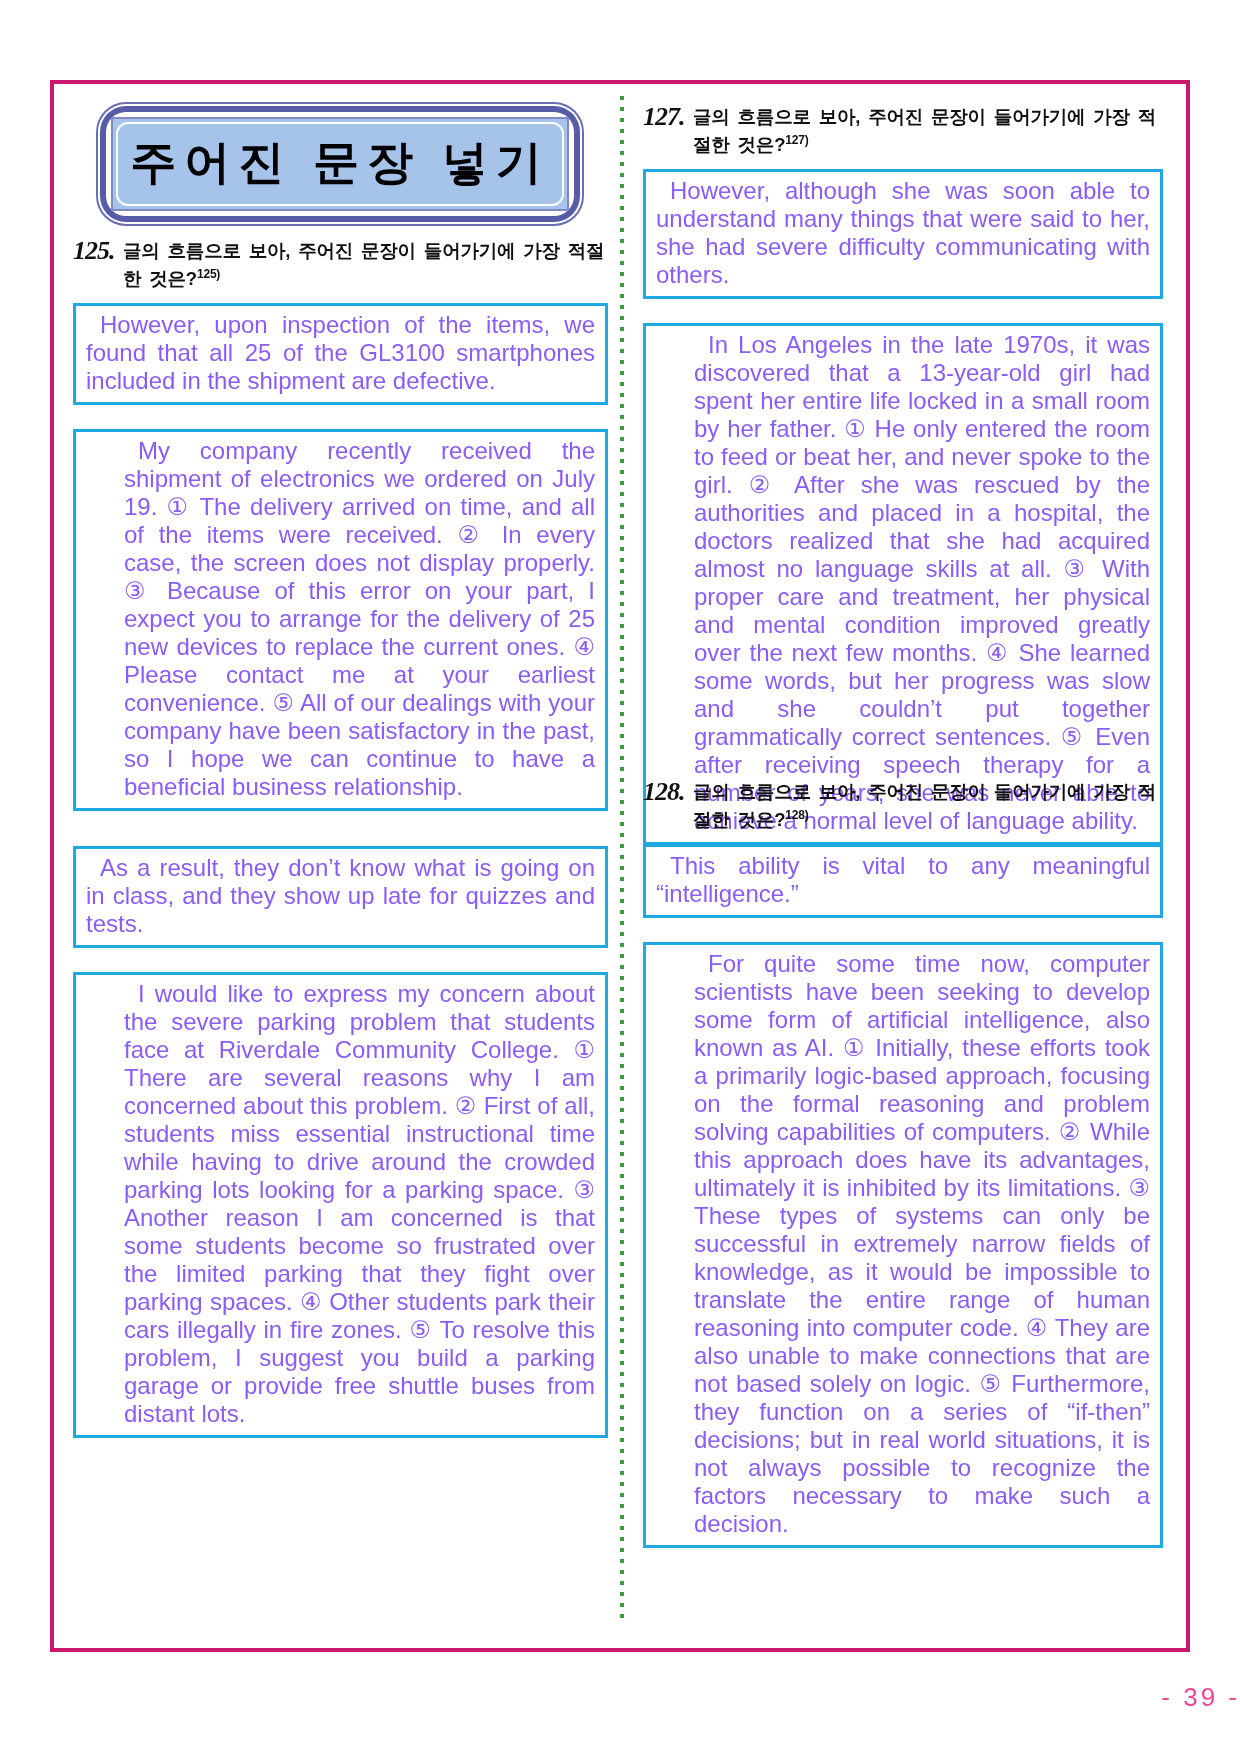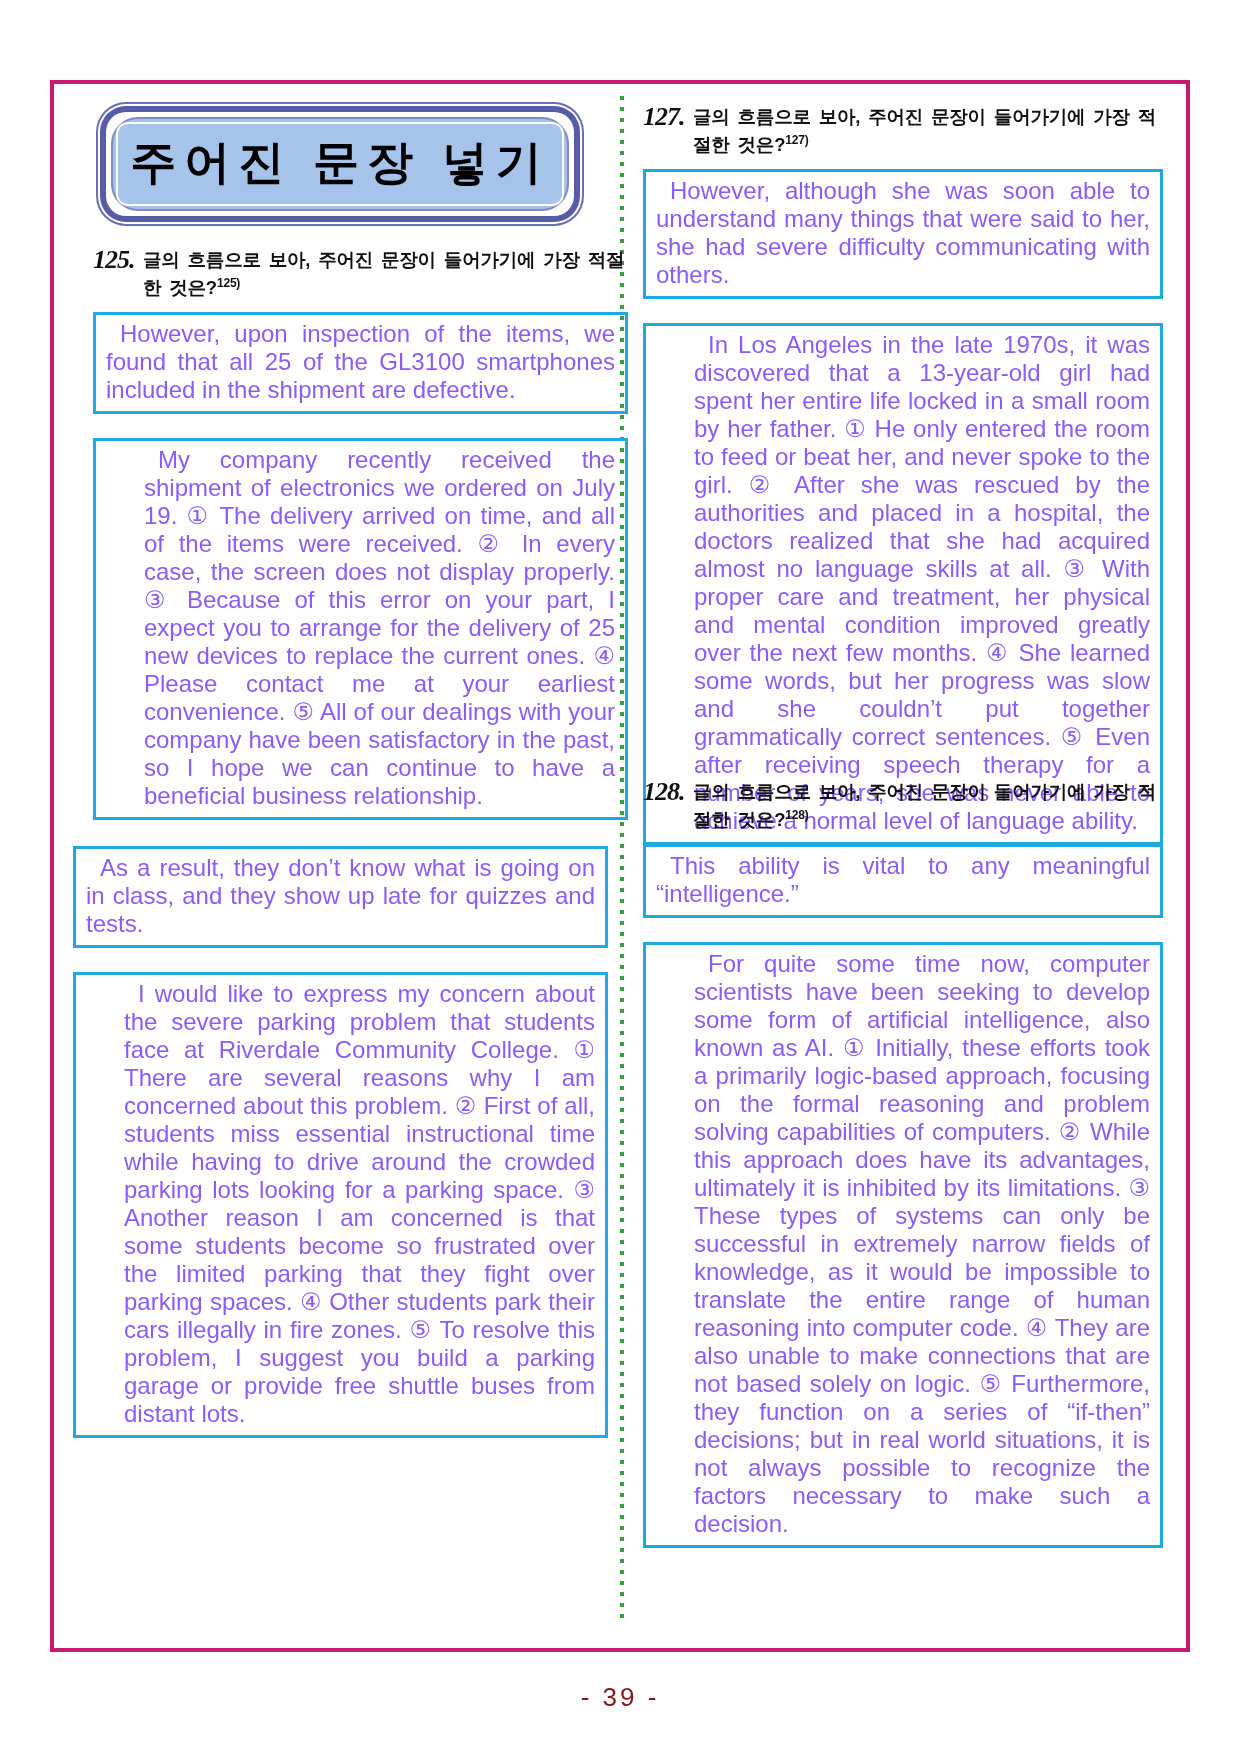--- a/index.html
+++ b/index.html
@@ -15,21 +15,21 @@
   .column-divider {
     position:absolute; left:620px; top:96px; width:4px; height:1526px;
     background:repeating-linear-gradient(to bottom,#3a9e3c 0 4px,transparent 4px 11px);
   }
   
   .banner { position:absolute; left:96px; top:102px; width:488px; }
   .banner .r1 { background:#6a6fb5; border-radius:30px; padding:2px; }
   .banner .r2 { background:#ffffff; border-radius:28px; padding:2px; }
   .banner .r3 { background:#565ca8; border-radius:26px; padding:6px; }
   .banner .r4 { background:#ffffff; border-radius:20px; padding:5px; }
-  .banner .r5 { background:#a6c3ea; border:2px solid #8189c4; border-radius:27px; padding:3px; }
+  .banner .r5 { background:#a6c3ea; border:2px solid #8189c4; border-radius:2px; padding:3px; }
   .banner .r6 {
     border:2px solid #ffffff; border-radius:12px; padding:8px 10px 10px;
     text-align:center; font-size:46px; font-weight:bold; letter-spacing:8px;
     color:#000; white-space:nowrap;
   }
   
   .question { position:absolute; }
   .q-left  { left:73px;  width:535px; }
   .q-right { left:643px; width:520px; }
   .q-header { display:flex; align-items:flex-start; }
@@ -46,21 +46,21 @@
   .given-box, .passage-box {
     border:3px solid #1fa9e3; box-sizing:border-box;
     margin-top:10px; padding:5px 10px 7px;
     font-size:24px; line-height:28px; text-align:justify; text-justify:inter-word;
     text-indent:14px; color:#8b5cf6;
   }
   .passage-box { margin-top:24px;padding-left:48px; }
   
   .footer {
     position:absolute; left:0; top:1682px; width:100%;
-    text-align:center; font-size:26px; letter-spacing:3px; color:#7f1d1d;
+    text-align:right; font-size:26px; letter-spacing:3px; color:#ec4899;
   }
 </style>
 </head>
 <body>
 
 <div class="page">
   <div class="border-frame"></div>
   <div class="column-divider"></div>
 
   <div class="banner">
@@ -70,21 +70,21 @@
           <div class="r4">
             <div class="r5">
               <div class="r6">주어진 문장 넣기</div>
             </div>
           </div>
         </div>
       </div>
     </div>
   </div>
 
-  <div class="question q-left" style="top:246px;margin-left:20px;">
+  <div class="question q-left" style="top:237px;">
     <div class="q-header">
       <span class="q-num">125.</span>
       <span class="q-text"><span>글의 흐름으로 보아, 주어진 문장이 들어가기에 가장 적절한 것은?</span><sup>125)</sup></span>
     </div>
     <div class="given-box">However, upon inspection of the items, we found that all 25 of the GL3100 smartphones included in the shipment are defective.</div>
     <div class="passage-box">My company recently received the shipment of electronics we ordered on July 19. ① The delivery arrived on time, and all of the items were received. ② In every case, the screen does not display properly. ③ Because of this error on your part, I expect you to arrange for the delivery of 25 new devices to replace the current ones. ④ Please contact me at your earliest convenience. ⑤ All of our dealings with your company have been satisfactory in the past, so I hope we can continue to have a beneficial business relationship.</div>
   </div>
 
   <div class="question q-left" style="top:836px;">
     <div class="given-box">As a result, they don’t know what is going on in class, and they show up late for quizzes and tests.</div>

